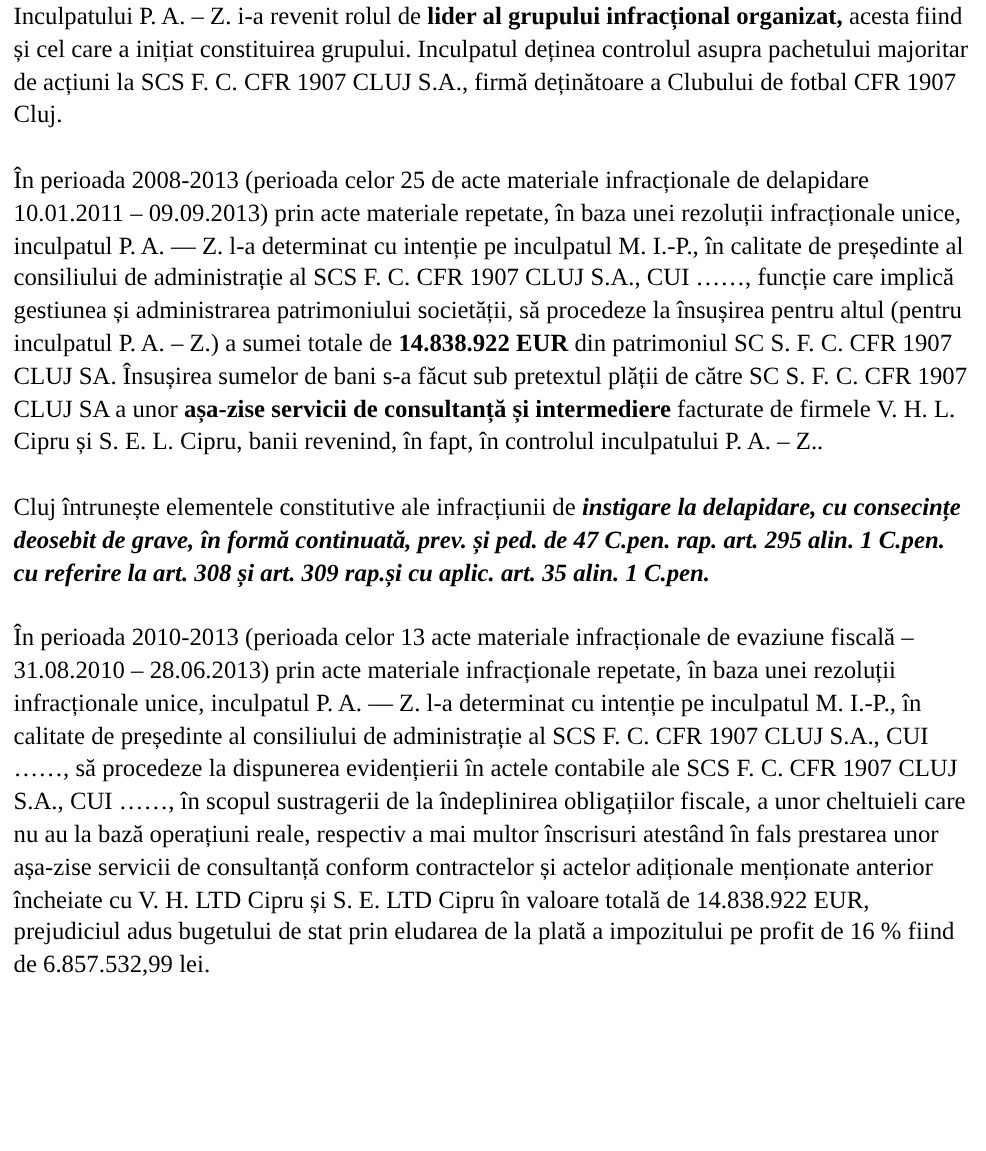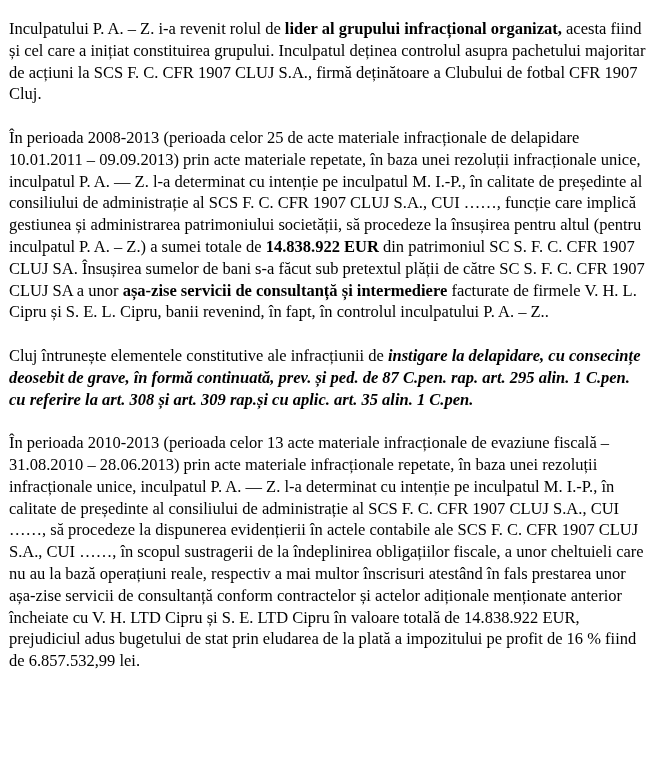--- a/index.html
+++ b/index.html
@@ -14,34 +14,34 @@
   }
   .page {
     box-sizing: border-box;
     width: 657px;
     min-height: 767px;
     background: #ffffff;
     color: #000000;
     font-family: "Liberation Serif", "DejaVu Serif", serif;
     font-size: 16.5px;
     line-height: 21.8px;
-    padding: 18px 10px 0 9px;
+    padding: 0 10px 0 9px;
     text-align: left;
   }
   .para {
     margin: 0 0 21.8px 0;
     padding: 0;
   }
   .run { font-style: normal; font-weight: normal; }
   .run.bold { font-weight: bold; }
   .run.bold-italic { font-weight: bold; font-style: italic; }
 </style>
 </head>
 <body>
 
 <div class="page">
   <div>
       <p class="para"><span class="run normal">Inculpatului P. A. – Z. i-a revenit rolul de </span><span class="run bold">lider al grupului infracțional organizat,</span><span class="run normal"> acesta fiind și cel care a inițiat constituirea grupului. Inculpatul deținea controlul asupra pachetului majoritar de acțiuni la SCS F. C. CFR 1907 CLUJ S.A., firmă deținătoare a Clubului de fotbal CFR 1907 Cluj.</span></p>
       <p class="para"><span class="run normal">În perioada 2008-2013 (perioada celor 25 de acte materiale infracționale de delapidare 10.01.2011 – 09.09.2013) prin acte materiale repetate, în baza unei rezoluții infracționale unice, inculpatul P. A. — Z. l-a determinat cu intenție pe inculpatul M. I.-P., în calitate de președinte al consiliului de administrație al SCS F. C. CFR 1907 CLUJ S.A., CUI ……, funcție care implică gestiunea și administrarea patrimoniului societății, să procedeze la însușirea pentru altul (pentru inculpatul P. A. – Z.) a sumei totale de </span><span class="run bold">14.838.922 EUR</span><span class="run normal"> din patrimoniul SC S. F. C. CFR 1907 CLUJ SA. Însușirea sumelor de bani s-a făcut sub pretextul plății de către SC S. F. C. CFR 1907 CLUJ SA a unor </span><span class="run bold">așa-zise servicii de consultanță și intermediere</span><span class="run normal"> facturate de firmele V. H. L. Cipru și S. E. L. Cipru, banii revenind, în fapt, în controlul inculpatului P. A. – Z..</span></p>
-      <p class="para"><span class="run normal">Cluj întrunește elementele constitutive ale infracțiunii de </span><span class="run bold-italic">instigare la delapidare, cu consecințe deosebit de grave, în formă continuată, prev. și ped. de 87 C.pen. rap. art. 295 alin. 1 C.pen. cu referire la art. 308 și art. 309 rap.și cu aplic. art. 35 alin. 1 C.pen.</span></p>
+      <p class="para"><span class="run normal">Cluj întrunește elementele constitutive ale infracțiunii de </span><span class="run bold-italic">instigare la delapidare, cu consecințe deosebit de grave, în formă continuată, prev. și ped. de 47 C.pen. rap. art. 295 alin. 1 C.pen. cu referire la art. 308 și art. 309 rap.și cu aplic. art. 35 alin. 1 C.pen.</span></p>
       <p class="para"><span class="run normal">În perioada 2010-2013 (perioada celor 13 acte materiale infracționale de evaziune fiscală – 31.08.2010 – 28.06.2013) prin acte materiale infracționale repetate, în baza unei rezoluții infracționale unice, inculpatul P. A. — Z. l-a determinat cu intenție pe inculpatul M. I.-P., în calitate de președinte al consiliului de administrație al SCS F. C. CFR 1907 CLUJ S.A., CUI ……, să procedeze la dispunerea evidențierii în actele contabile ale SCS F. C. CFR 1907 CLUJ S.A., CUI ……, în scopul sustragerii de la îndeplinirea obligațiilor fiscale, a unor cheltuieli care nu au la bază operațiuni reale, respectiv a mai multor înscrisuri atestând în fals prestarea unor așa-zise servicii de consultanță conform contractelor și actelor adiționale menționate anterior încheiate cu V. H. LTD Cipru și S. E. LTD Cipru în valoare totală de 14.838.922 EUR, prejudiciul adus bugetului de stat prin eludarea de la plată a impozitului pe profit de 16 % fiind de 6.857.532,99 lei.</span></p>
     </div>
 </div>
 
 </body></html>

